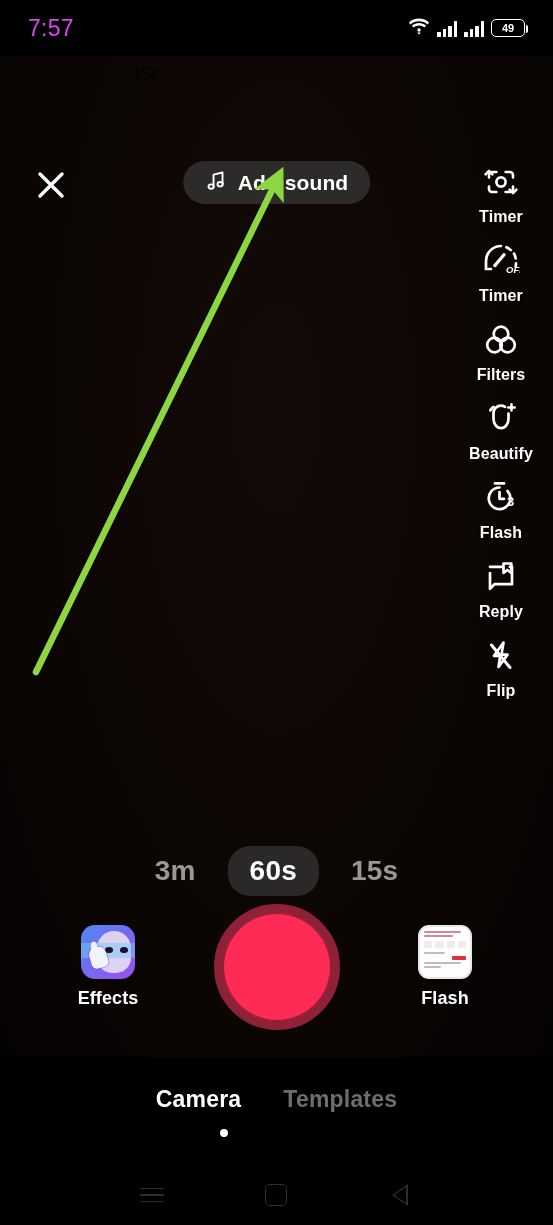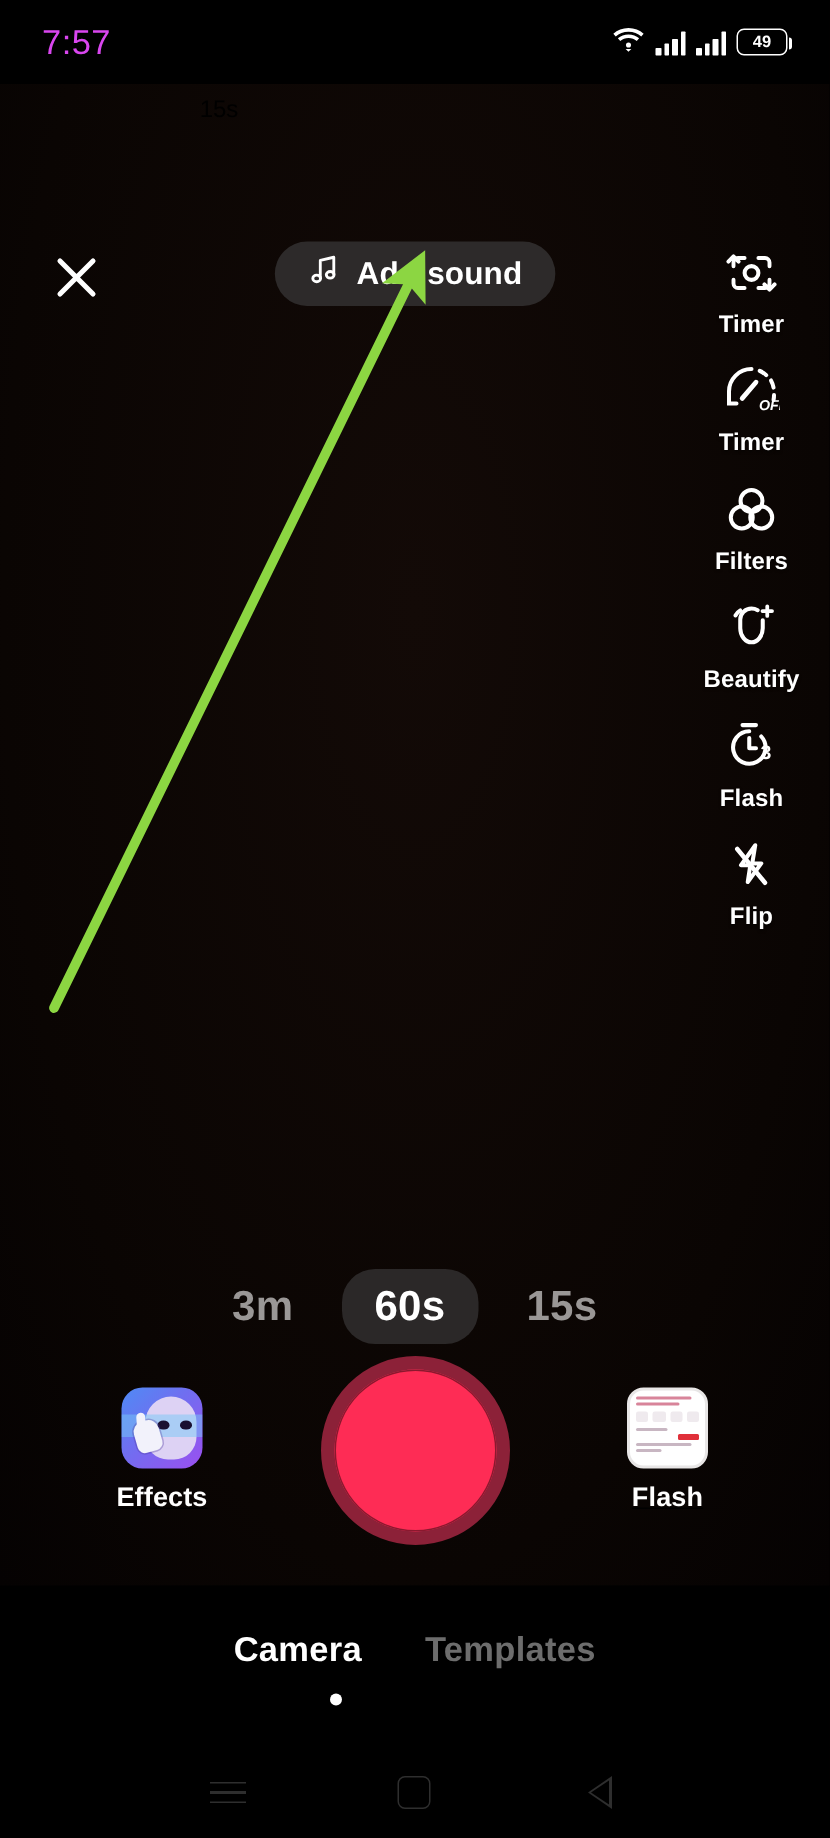--- a/index.html
+++ b/index.html
@@ -307,20 +307,29 @@
           <svg width="38" height="36" viewBox="0 0 38 36">
             <path d="M13 3.4h9" stroke="#fff" stroke-width="2.7" stroke-linecap="round"></path>
             <path d="M17.5 7.5a10.8 10.8 0 1 0 8 3.5" fill="none" stroke="#fff" stroke-width="2.7" stroke-linecap="round"></path>
             <path d="M17.5 12v6.8h4.5" fill="none" stroke="#fff" stroke-width="2.7" stroke-linecap="round" stroke-linejoin="round"></path>
             <text x="25" y="26" font-family="Liberation Sans, sans-serif" font-size="13" font-weight="700" fill="#fff">3</text>
           </svg>
         </span>
         <span class="t-label">Flash</span>
       </div>
 
+      <div class="tool">
+        <span class="glyph">
+          <svg width="38" height="34" viewBox="0 0 38 34">
+            <path d="M8 6.8h12.5M27.8 6.8H30v17.4H12.5l-4.5 4.5v-4.5H8V13" fill="none" stroke="#fff" stroke-width="2.7" stroke-linecap="round" stroke-linejoin="round"></path>
+            <path d="M21.5 3.5h7.8v9.3l-3.9-2.8-3.9 2.8z" fill="none" stroke="#fff" stroke-width="2.7" stroke-linejoin="round"></path>
+          </svg>
+        </span>
+        <span class="t-label">Reply</span>
+      </div>
 
       <div class="tool">
         <span class="glyph">
           <svg width="38" height="36" viewBox="0 0 38 36">
             <path d="M21.5 4.5 12 17.8h6.2L16.5 29l9-12.4h-6z" fill="none" stroke="#fff" stroke-width="2.7" stroke-linejoin="round"></path>
             <path d="M9.5 7 28 29.5" stroke="#fff" stroke-width="3" stroke-linecap="round"></path>
           </svg>
         </span>
         <span class="t-label">Flip</span>
       </div>

